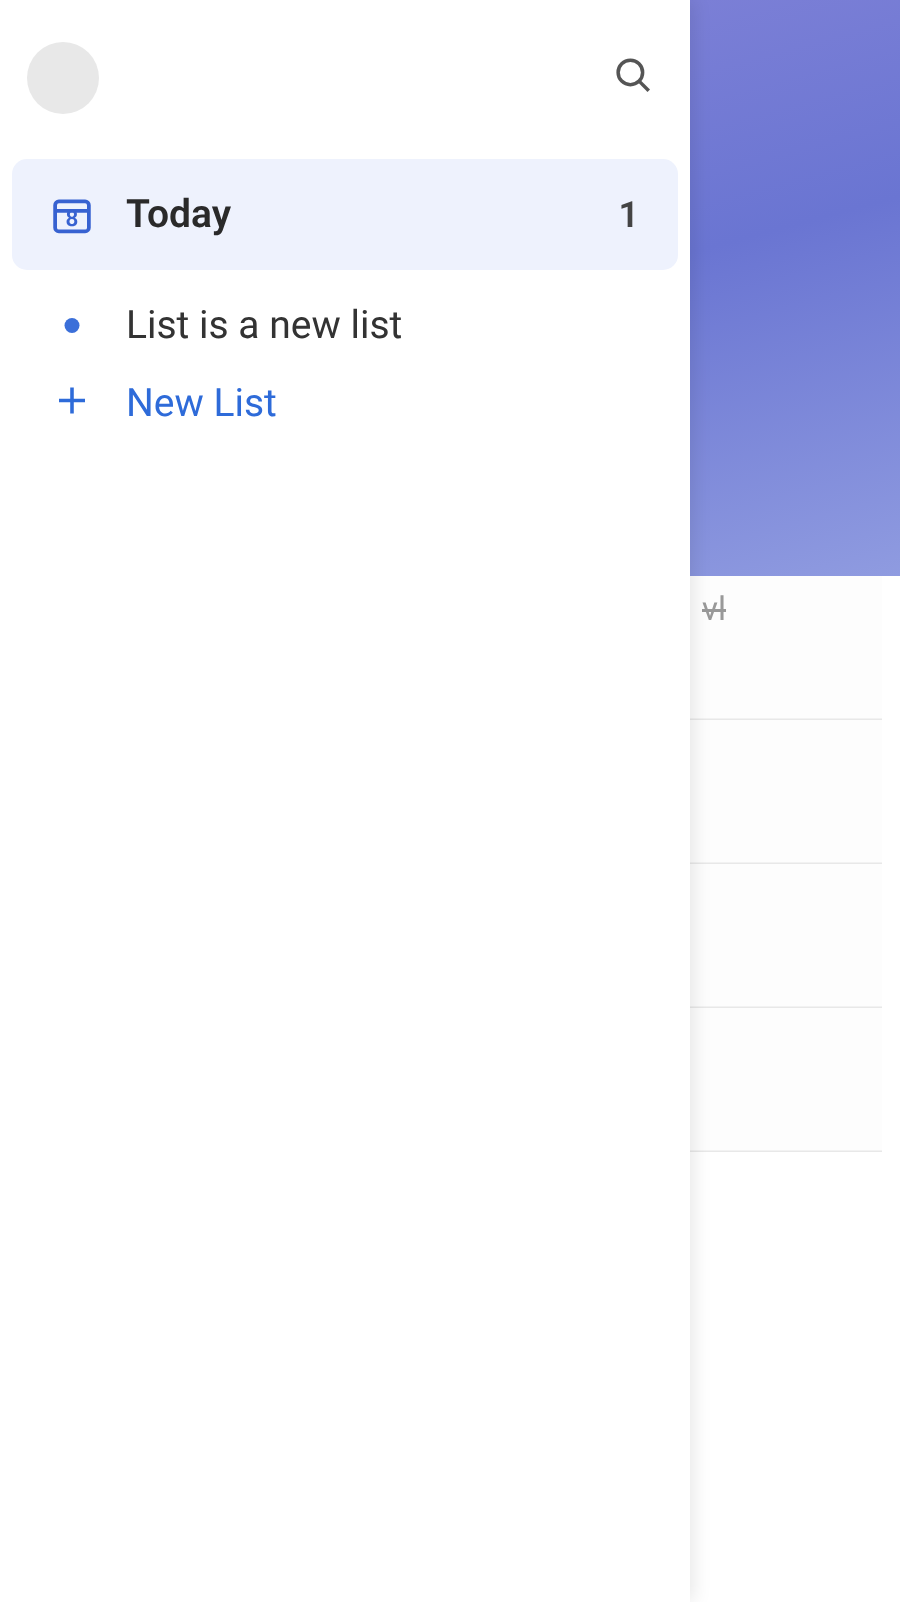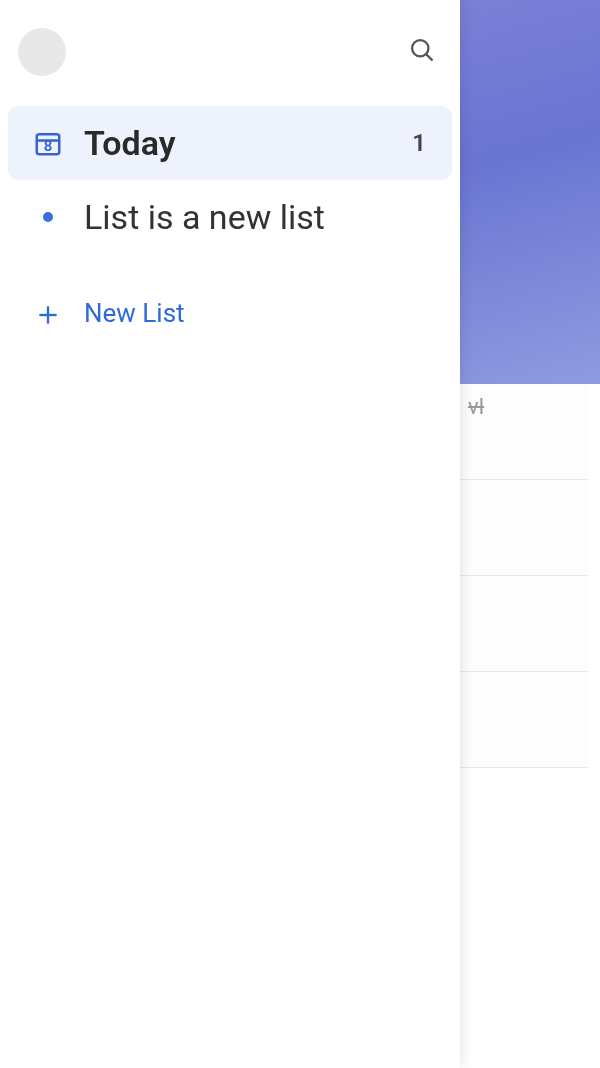--- a/index.html
+++ b/index.html
@@ -101,21 +101,21 @@
     }
     .nav-icon {
       width: 40px;
       display: flex;
       justify-content: center;
       align-items: center;
       margin-right: 16px;
     }
     .nav-label {
       flex: 1;
-      font-size: 34px;
+      font-size: 26px;
       color: #333;
     }
     .nav-item.active .nav-label {
       font-weight: 600;
       color: #2a2a2a;
     }
     .nav-count {
       font-size: 24px;
       color: #666;
       padding-right: 6px;
@@ -138,21 +138,21 @@
       background: #d98b6f;
     }
     .bullet-blue {
       width: 10px;
       height: 10px;
       border-radius: 50%;
       background: #3b6fd9;
     }
     .new-list-row {
       display: flex;
-      align-items: flex-end;
+      align-items: flex-start;
       height: 74px;
       padding: 0 20px;
       margin: 0 8px;
       cursor: pointer;
     }
     .new-list-icon {
       width: 40px;
       display: flex;
       justify-content: center;
       align-items: center;

